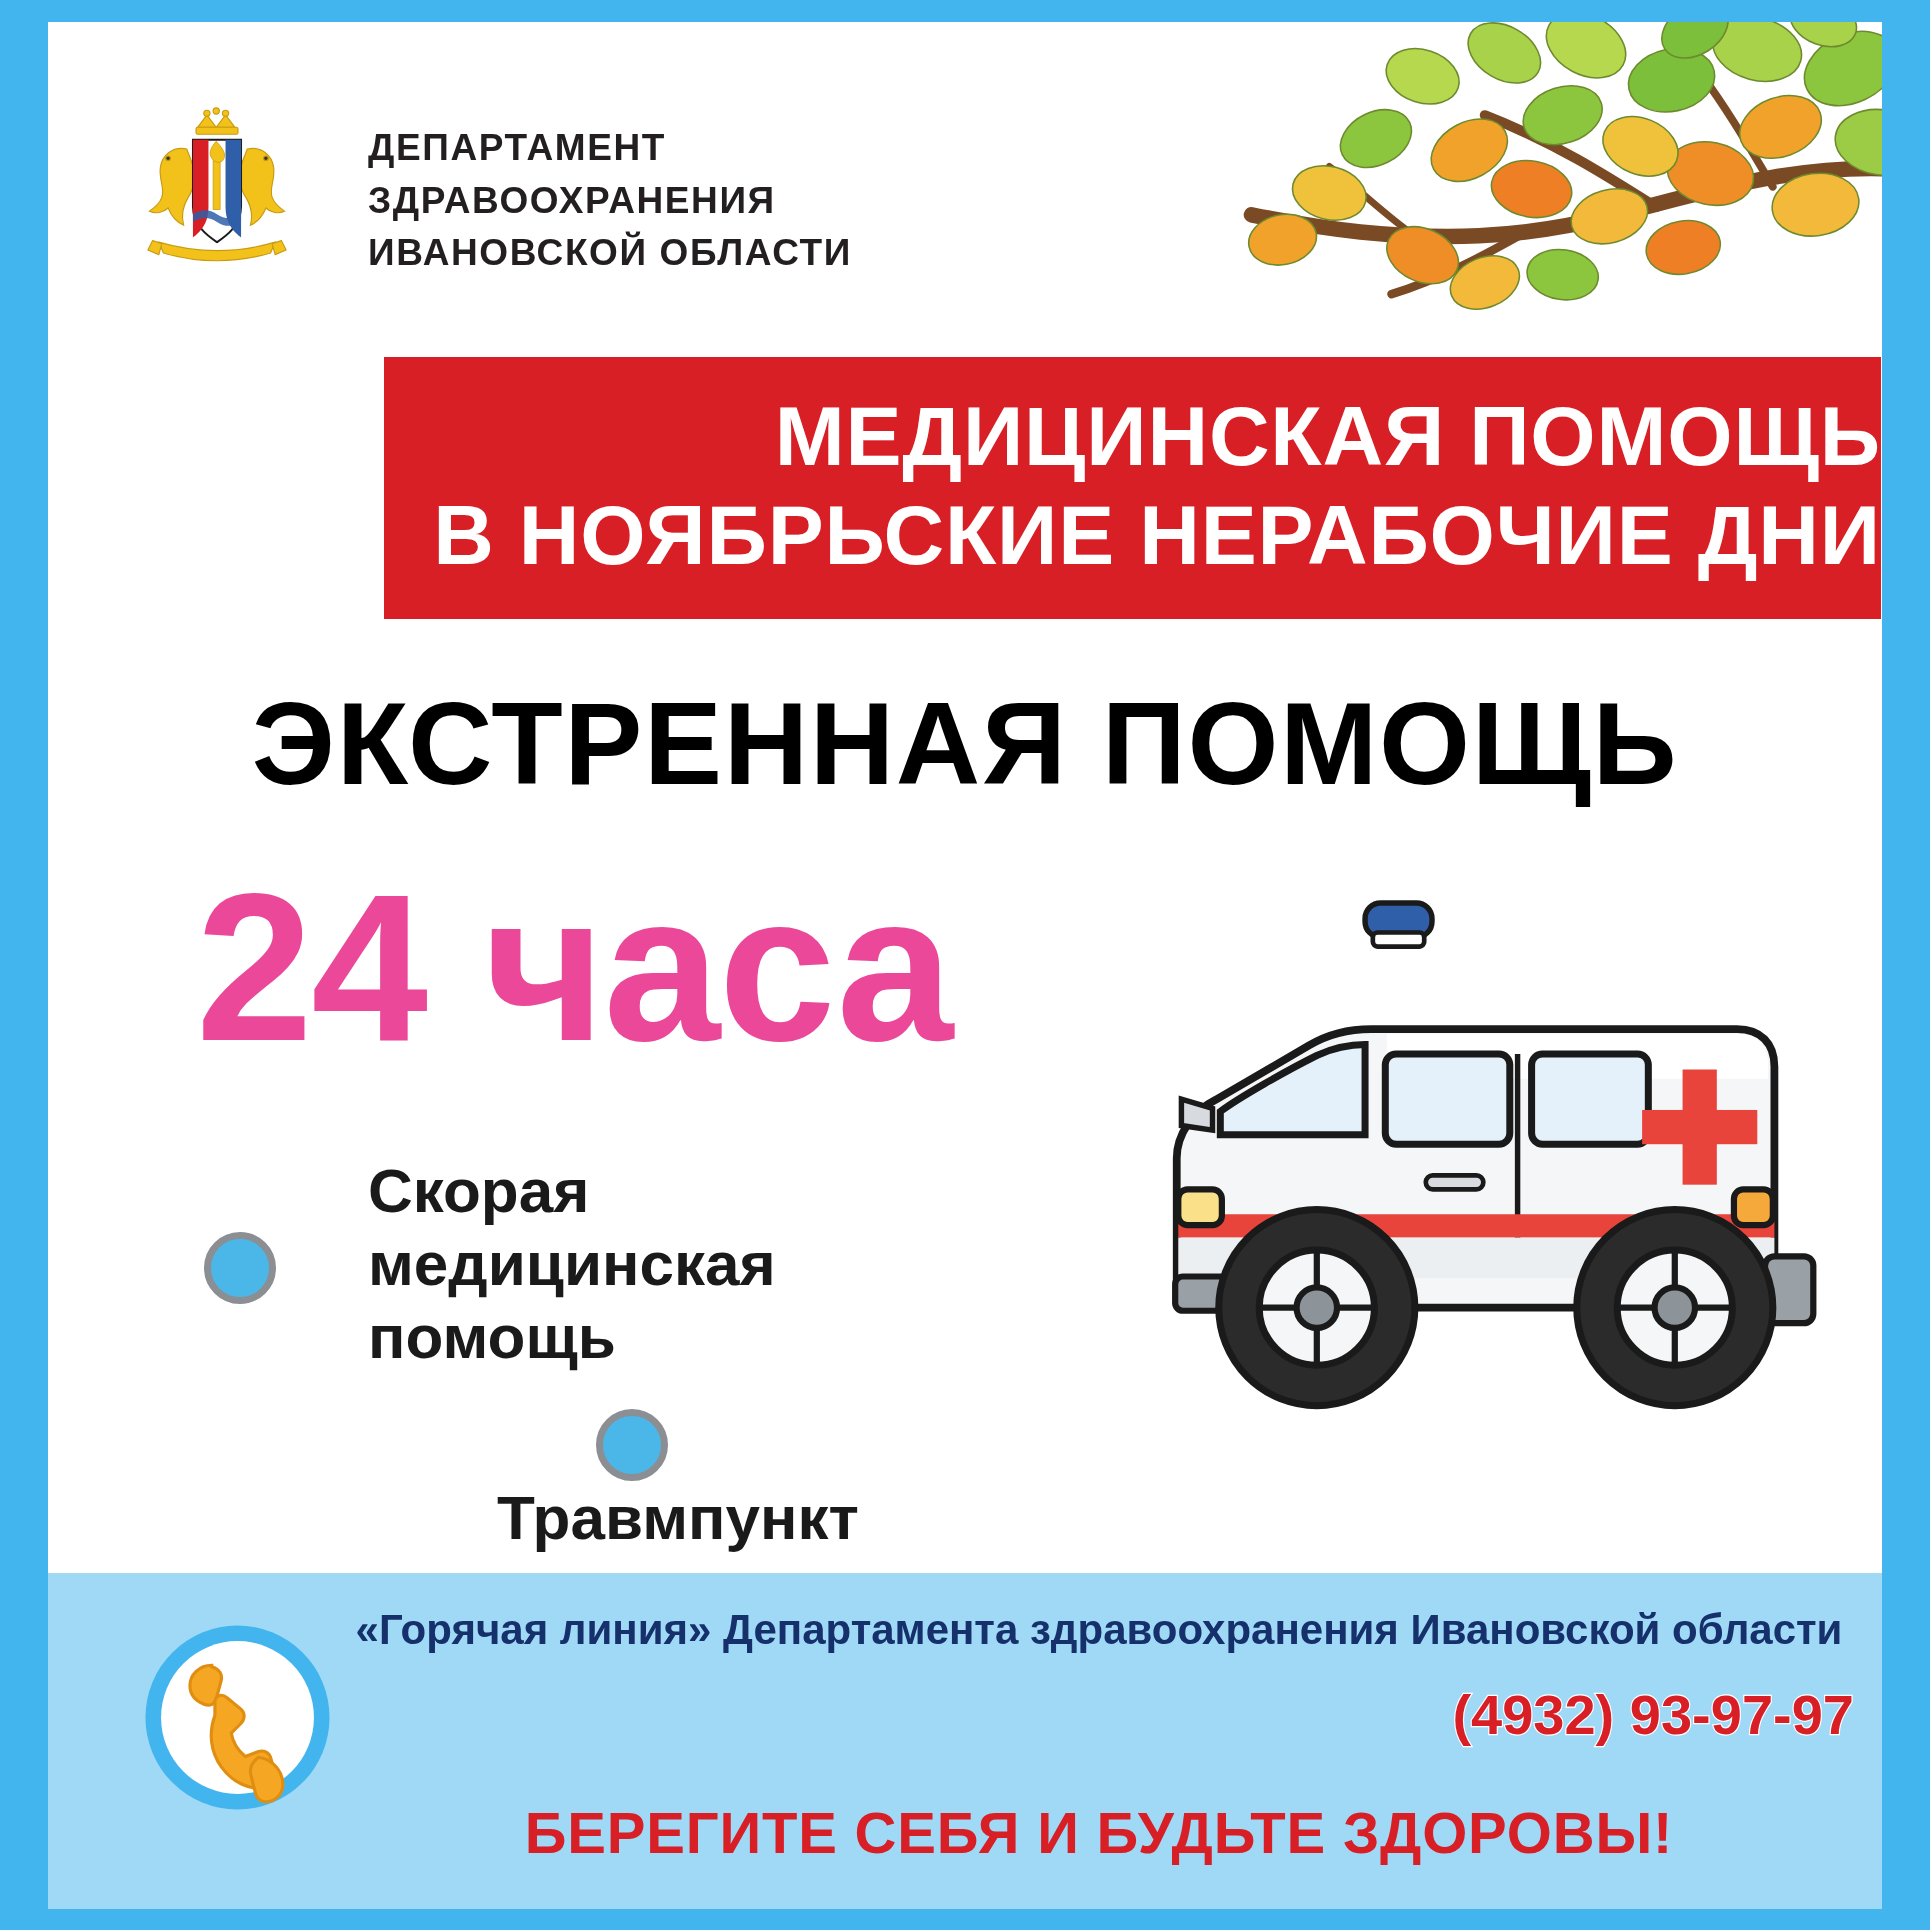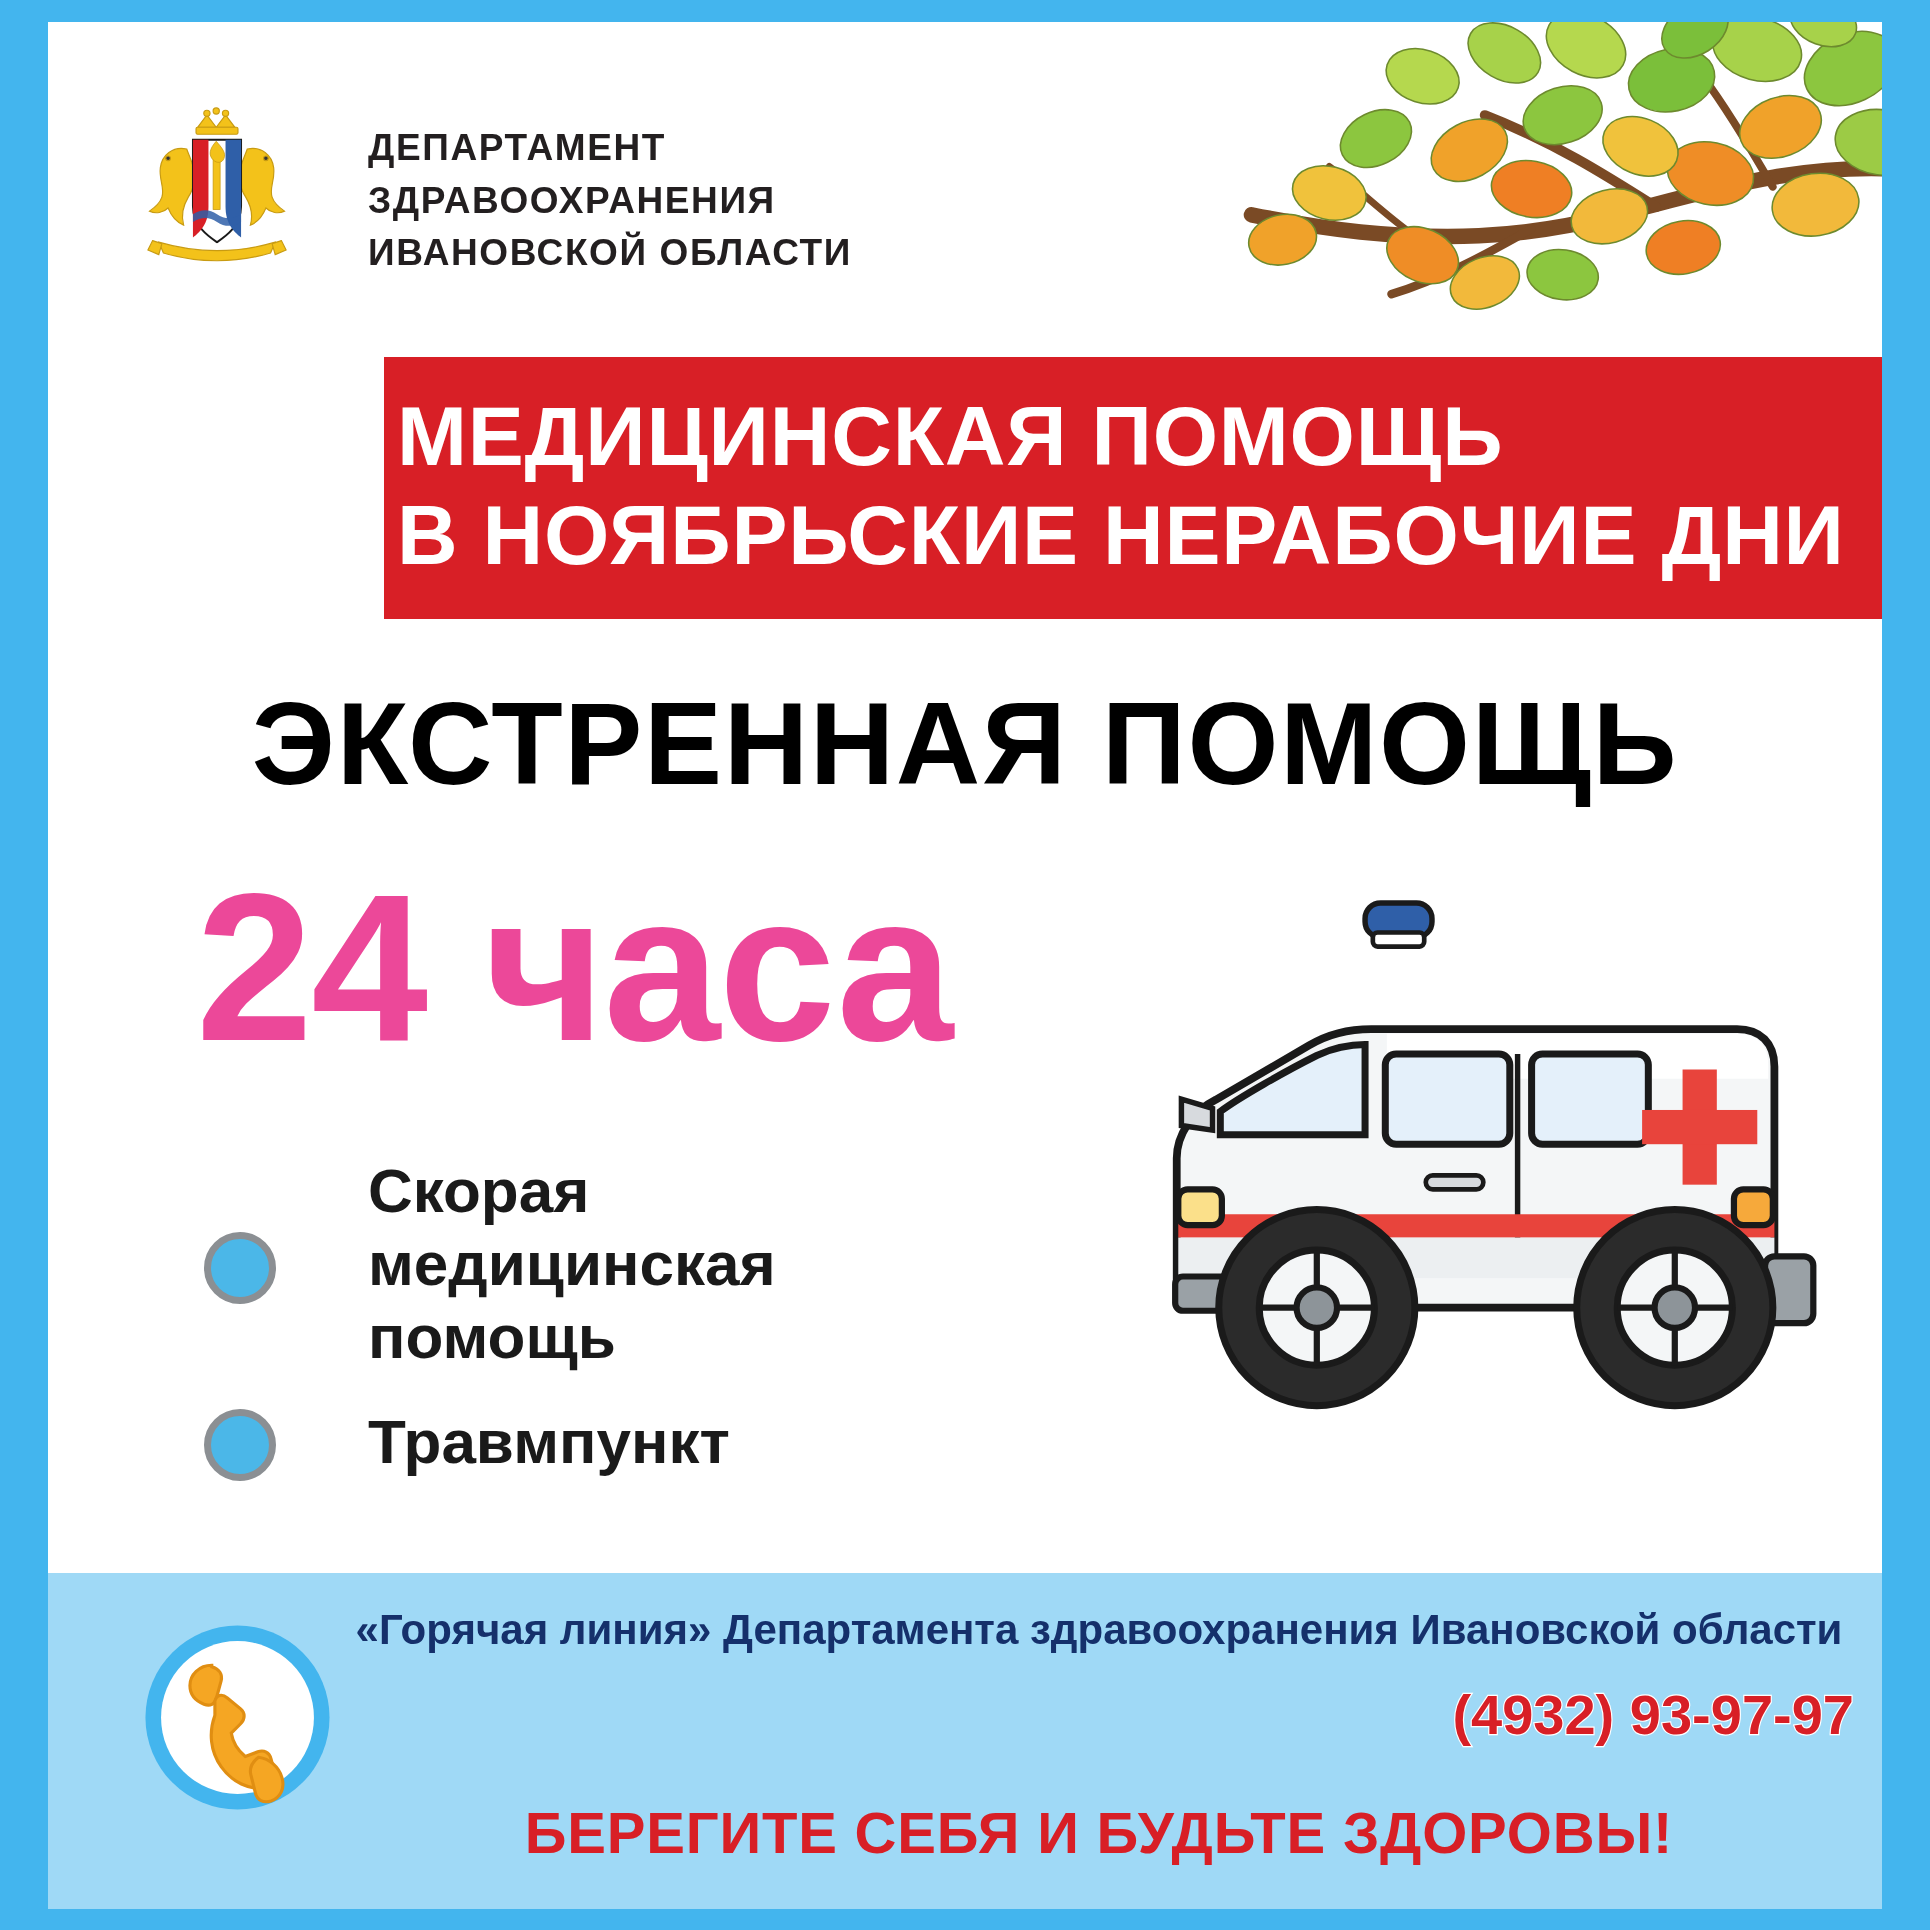--- a/index.html
+++ b/index.html
@@ -65,22 +65,22 @@
     pointer-events: none;
   }
 
   
   .red-banner {
     position: absolute;
     left: 336px;
     top: 335px;
     width: 1497px;
     background: #d81f26;
-    padding: 30px 0 34px 13px;
-    text-align: left;
+    padding: 30px 0 34px 0;
+    text-align: right;
   }
   .red-banner .line {
     color: #ffffff;
     font-size: 84px;
     font-weight: 700;
     line-height: 1.18;
     letter-spacing: 0.8px;
     white-space: nowrap;
     font-family: "Liberation Sans", sans-serif;
   }
@@ -135,21 +135,21 @@
     margin-top: 7.8px;
   }
   .bullet-label {
     margin-left: 92px;
     font-size: 62px;
     font-weight: 700;
     line-height: 1.18;
     color: #1a1a1a;
     font-family: "Liberation Sans", sans-serif;
   }
-  .bullet-row.second { margin-top: 25px; }
+  .bullet-row.second { margin-top: 25px; flex-direction: column; }
 
   
   .ambulance {
     position: absolute;
     left: 1012px;
     top: 856px;
     width: 786px;
     height: 576px;
   }
 

